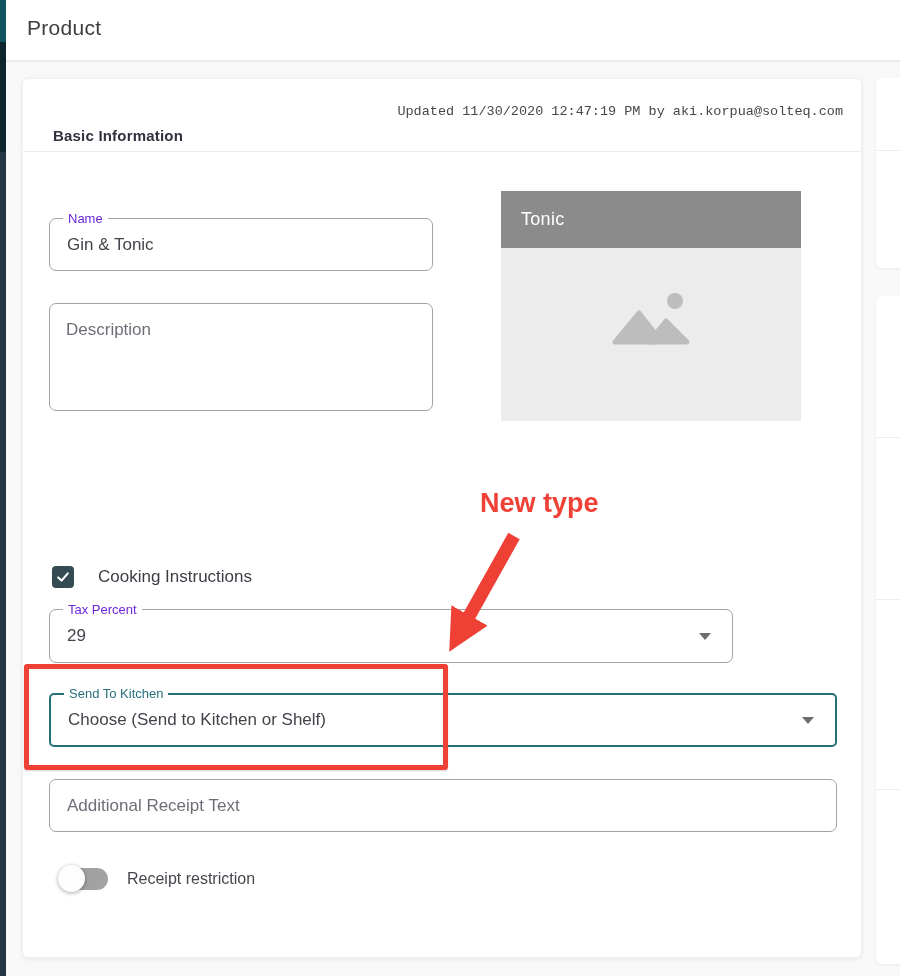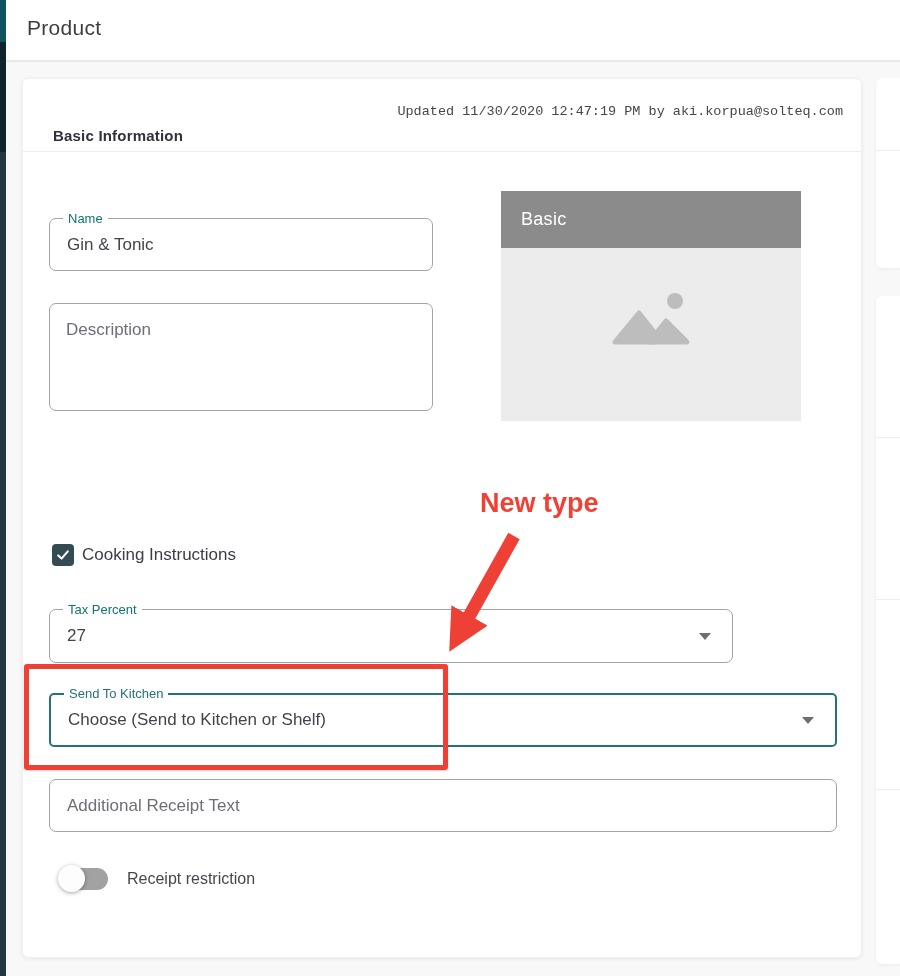--- a/index.html
+++ b/index.html
@@ -25,21 +25,21 @@
 
   .card-header { position:absolute; left:30px; right:18px; top:20px; height:24px;
                  display:flex; justify-content:space-between; align-items:center; }
   .section-title { font-size:15px; font-weight:700; color:#352f3d; letter-spacing:.2px;margin-top:48px; }
   .updated-text { font-size:13.5px; color:#474747;font-family:Liberation Mono, monospace; }
   .card-divider { position:absolute; left:0; right:0; top:72px; border-top:1px solid #ededed; }
 
   
   .mfield { position:absolute; border:1px solid #a3a3a3; border-radius:7px; background:#fff; }
   .mfield .flabel { position:absolute; top:-9px; left:13px; background:#fff; padding:0 5px;
-                    font-size:13px; color:#0f766e; line-height:17px; white-space:nowrap; }
+                    font-size:13px; color:#6d28d9; line-height:17px; white-space:nowrap; }
   .mfield .fvalue, .mfield input { position:absolute; left:17px; right:40px; top:0; bottom:0;
                     border:none; outline:none; background:transparent; font-size:17px; color:#43434b;
                     font-family:"Liberation Sans", sans-serif; display:flex; align-items:center; }
   .mfield input { right:16px; }
   input::placeholder, textarea::placeholder { color:#6e6e78; opacity:1; }
 
   .name-box { left:26px; top:139px; width:384px; height:53px; }
 
   .desc-box { position:absolute; left:26px; top:224px; width:384px; height:108px;
               border:1px solid #a3a3a3; border-radius:7px; }
@@ -60,21 +60,21 @@
   .annot-text { position:absolute; left:480px; top:488px; font-size:27px; font-weight:700; color:#f04137;
         letter-spacing:0; z-index:20;
         text-shadow:-2px -2px 2px #fff, 2px -2px 2px #fff, -2px 2px 2px #fff, 2px 2px 2px #fff,
                     0 -2px 2px #fff, 0 2px 2px #fff, -2px 0 2px #fff, 2px 0 2px #fff; }
   .annot-arrow { position:absolute; left:0; top:0; width:900px; height:976px; z-index:19; pointer-events:none; }
   .annot-box { position:absolute; left:24px; top:664px; width:424px; height:106px;
         border:5px solid #ee4035; border-radius:3px; z-index:18; pointer-events:none;
         box-shadow:0 1px 2px rgba(0,0,0,.18); }
 
   
-  .checkbox-row { position:absolute; left:29px; top:465px; display:flex; align-items:center; gap:8px; }
+  .checkbox-row { position:absolute; left:29px; top:487px; display:flex; align-items:center; gap:24px; }
   .checkbox { width:22px; height:22px; border-radius:4px; background:#344b54; display:flex;
               align-items:center; justify-content:center; cursor:pointer; }
   .checkbox-label { font-size:17px; color:#3d3d46; }
 
   .tax-box { left:26px; top:530px; width:684px; height:54px; }
   .kitchen-box { left:26px; top:614px; width:788px; height:54px; border:2px solid #26707b; border-radius:5px; }
   .kitchen-box .flabel { color:#26707b; top:-10px; }
   .receipt-box { left:26px; top:700px; width:788px; height:53px; }
 
   .dd-arrow { position:absolute; right:21px; top:50%; margin-top:-3px; width:0; height:0;
@@ -126,21 +126,21 @@
       <span class="flabel">Name</span>
       <input type="text" value="Gin &amp; Tonic" style="">
     </div>
 
     <div class="desc-box">
       <textarea placeholder="Description" style=""></textarea>
     </div>
 
     <div class="image-panel">
       <div class="img-header">
-        <span>Basic</span>
+        <span>Tonic</span>
       </div>
       <div class="img-body">
         <span class="img-icon">
           <svg width="84" height="58" viewBox="0 0 84 58" fill="#bdbdbd" stroke="#bdbdbd" stroke-width="5" stroke-linejoin="round">
             <circle cx="66" cy="11" r="8" stroke="none"></circle>
             <path d="M6 52 L30 23 L49 47 L45 52 Z"></path>
             <path d="M40 52 L57 31 L78 52 Z"></path>
           </svg>
         </span>
       </div>
@@ -150,21 +150,21 @@
       <div class="checkbox">
         <svg width="16" height="16" viewBox="0 0 20 20">
           <polyline points="4,10.5 8.2,14.5 16,5.5" fill="none" stroke="#ffffff" stroke-width="2.6" stroke-linecap="round" stroke-linejoin="round"></polyline>
         </svg>
       </div>
       <div class="checkbox-label">Cooking Instructions</div>
     </div>
 
     <div class="mfield tax-box">
       <span class="flabel">Tax Percent</span>
-      <div class="fvalue">27</div>
+      <div class="fvalue">29</div>
       <span class="dd-arrow"></span>
     </div>
 
     <div class="mfield kitchen-box">
       <span class="flabel">Send To Kitchen</span>
       <div class="fvalue">Choose (Send to Kitchen or Shelf)</div>
       <span class="dd-arrow"></span>
     </div>
 
     <div class="mfield receipt-box">

